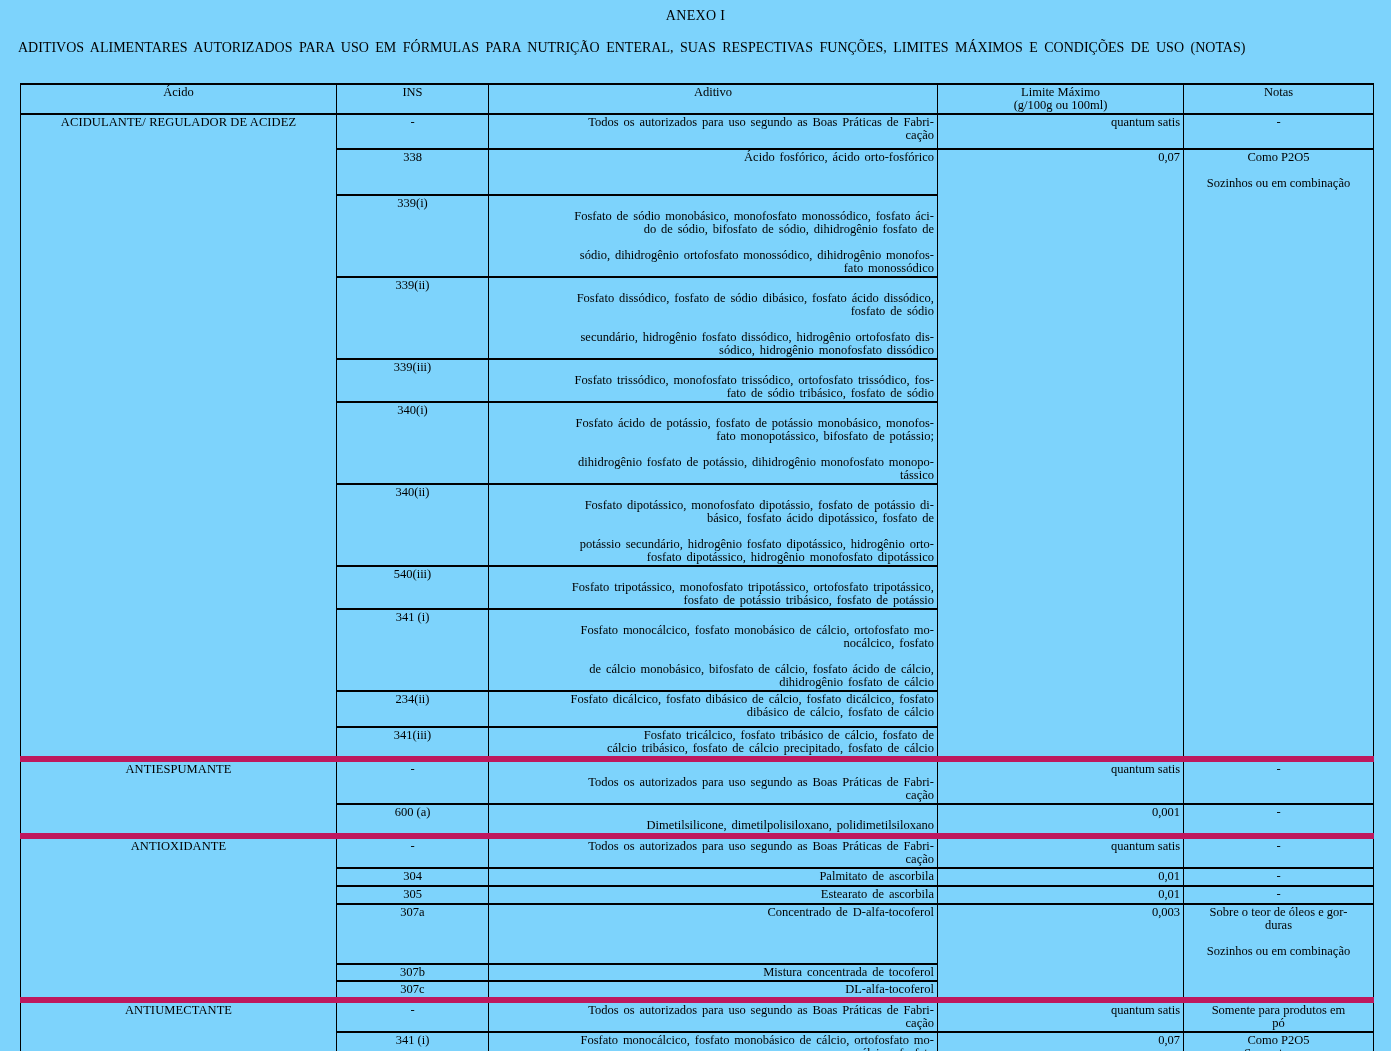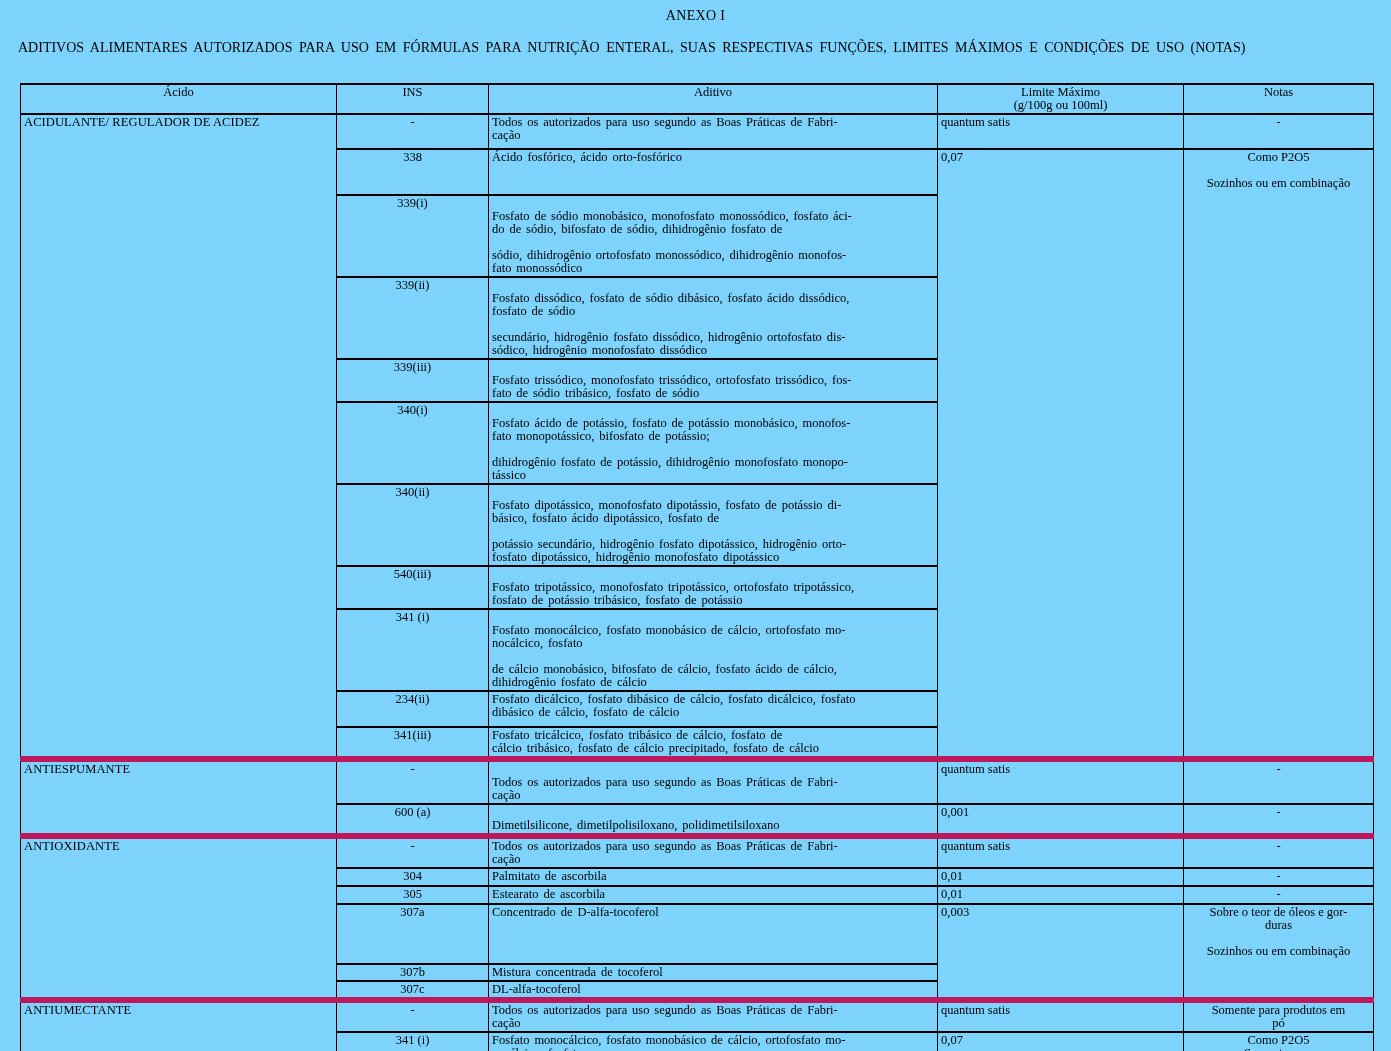--- a/index.html
+++ b/index.html
@@ -48,24 +48,24 @@
     font-size: 12.5px;
     line-height: 1.04;
     white-space: pre-line;
     font-weight: normal;
     overflow: hidden;
   }
   table.additives tr.group-start > td {
     border-top: 6px solid #be185d;
   }
   th.h { text-align: center; font-size: 13px; }
-  td.funcao { font-size: 13px; letter-spacing: 0.1px; }
+  td.funcao { text-align: center; font-size: 13px; letter-spacing: 0.1px; }
   td.ins    { text-align: center; }
-  td.aditivo{ text-align: left; word-spacing: 0.14em; padding-left: 2px; padding-right: 2px; }
-  td.limite { text-align: left; }
+  td.aditivo{ text-align: right; word-spacing: 0.14em; padding-left: 2px; padding-right: 2px; }
+  td.limite { text-align: right; }
   td.notas  { text-align: center; padding-left: 1px; padding-right: 1px; }
   td.lh-wide { line-height: 1.3; }
 </style>
 </head>
 <body>
 
 <div class="page">
 
   <div class="annex-title">ANEXO I</div>
 

